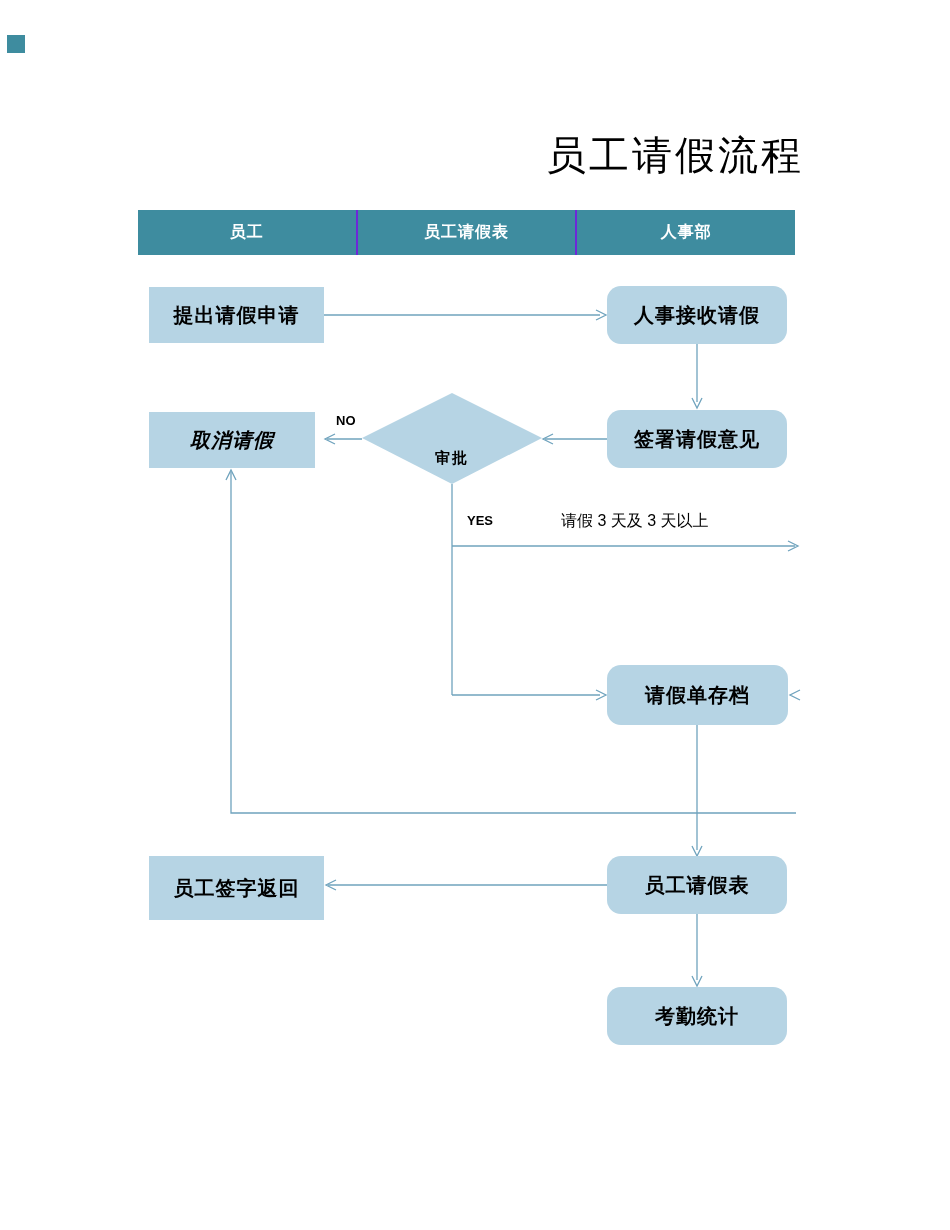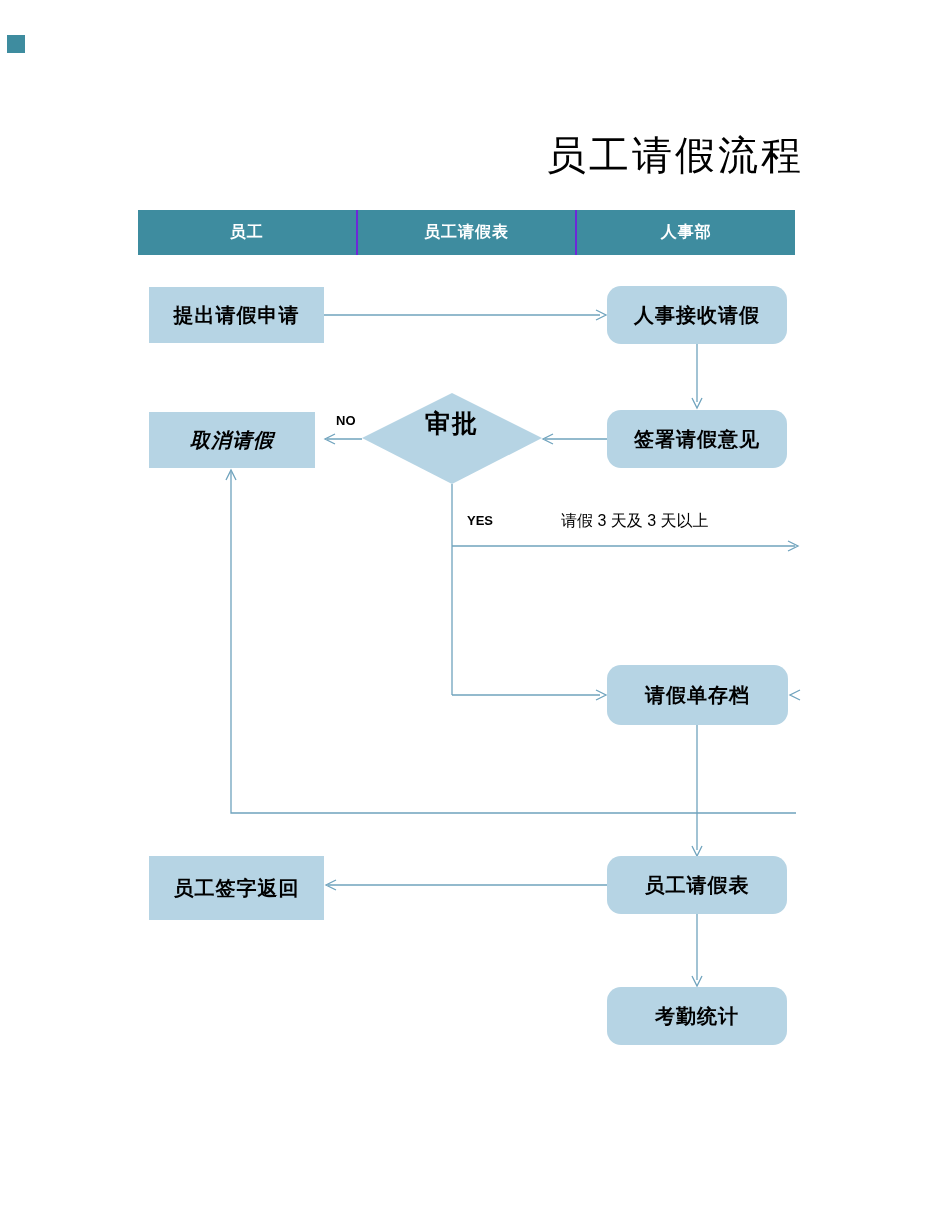--- a/index.html
+++ b/index.html
@@ -44,23 +44,23 @@
   .node.round{border-radius:14px;}
   .node-submit{left:149px;top:287px;width:175px;height:56px;}
   .node-hr-receive{left:607px;top:286px;width:180px;height:58px;}
   .node-cancel{left:149px;top:412px;width:166px;height:56px;font-style:italic;}
   .node-sign-opinion{left:607px;top:410px;width:180px;height:58px;}
   .node-archive{left:607px;top:665px;width:181px;height:60px;}
   .node-sign-return{left:149px;top:856px;width:175px;height:64px;}
   .node-leave-form{left:607px;top:856px;width:180px;height:58px;}
   .node-attendance{left:607px;top:987px;width:180px;height:58px;}
   .diamond-label{
-    position:absolute;left:402px;top:410px;width:100px;height:26px;
+    position:absolute;left:402px;top:445px;width:100px;height:26px;
     display:flex;align-items:center;justify-content:center;
-    font-size:25px;font-weight:bold;color:var(--ink);letter-spacing:2px;
+    font-size:15px;font-weight:bold;color:var(--ink);letter-spacing:2px;
   }
   .edge-label{
     position:absolute;color:var(--ink);white-space:nowrap;
   }
   .edge-label.small{font-size:13px;font-weight:bold;}
   .label-no{left:336px;top:413px;}
   .label-yes{left:467px;top:513px;}
   .label-condition{left:561px;top:511px;font-size:16px;font-weight:normal;}
 </style>
 </head>

